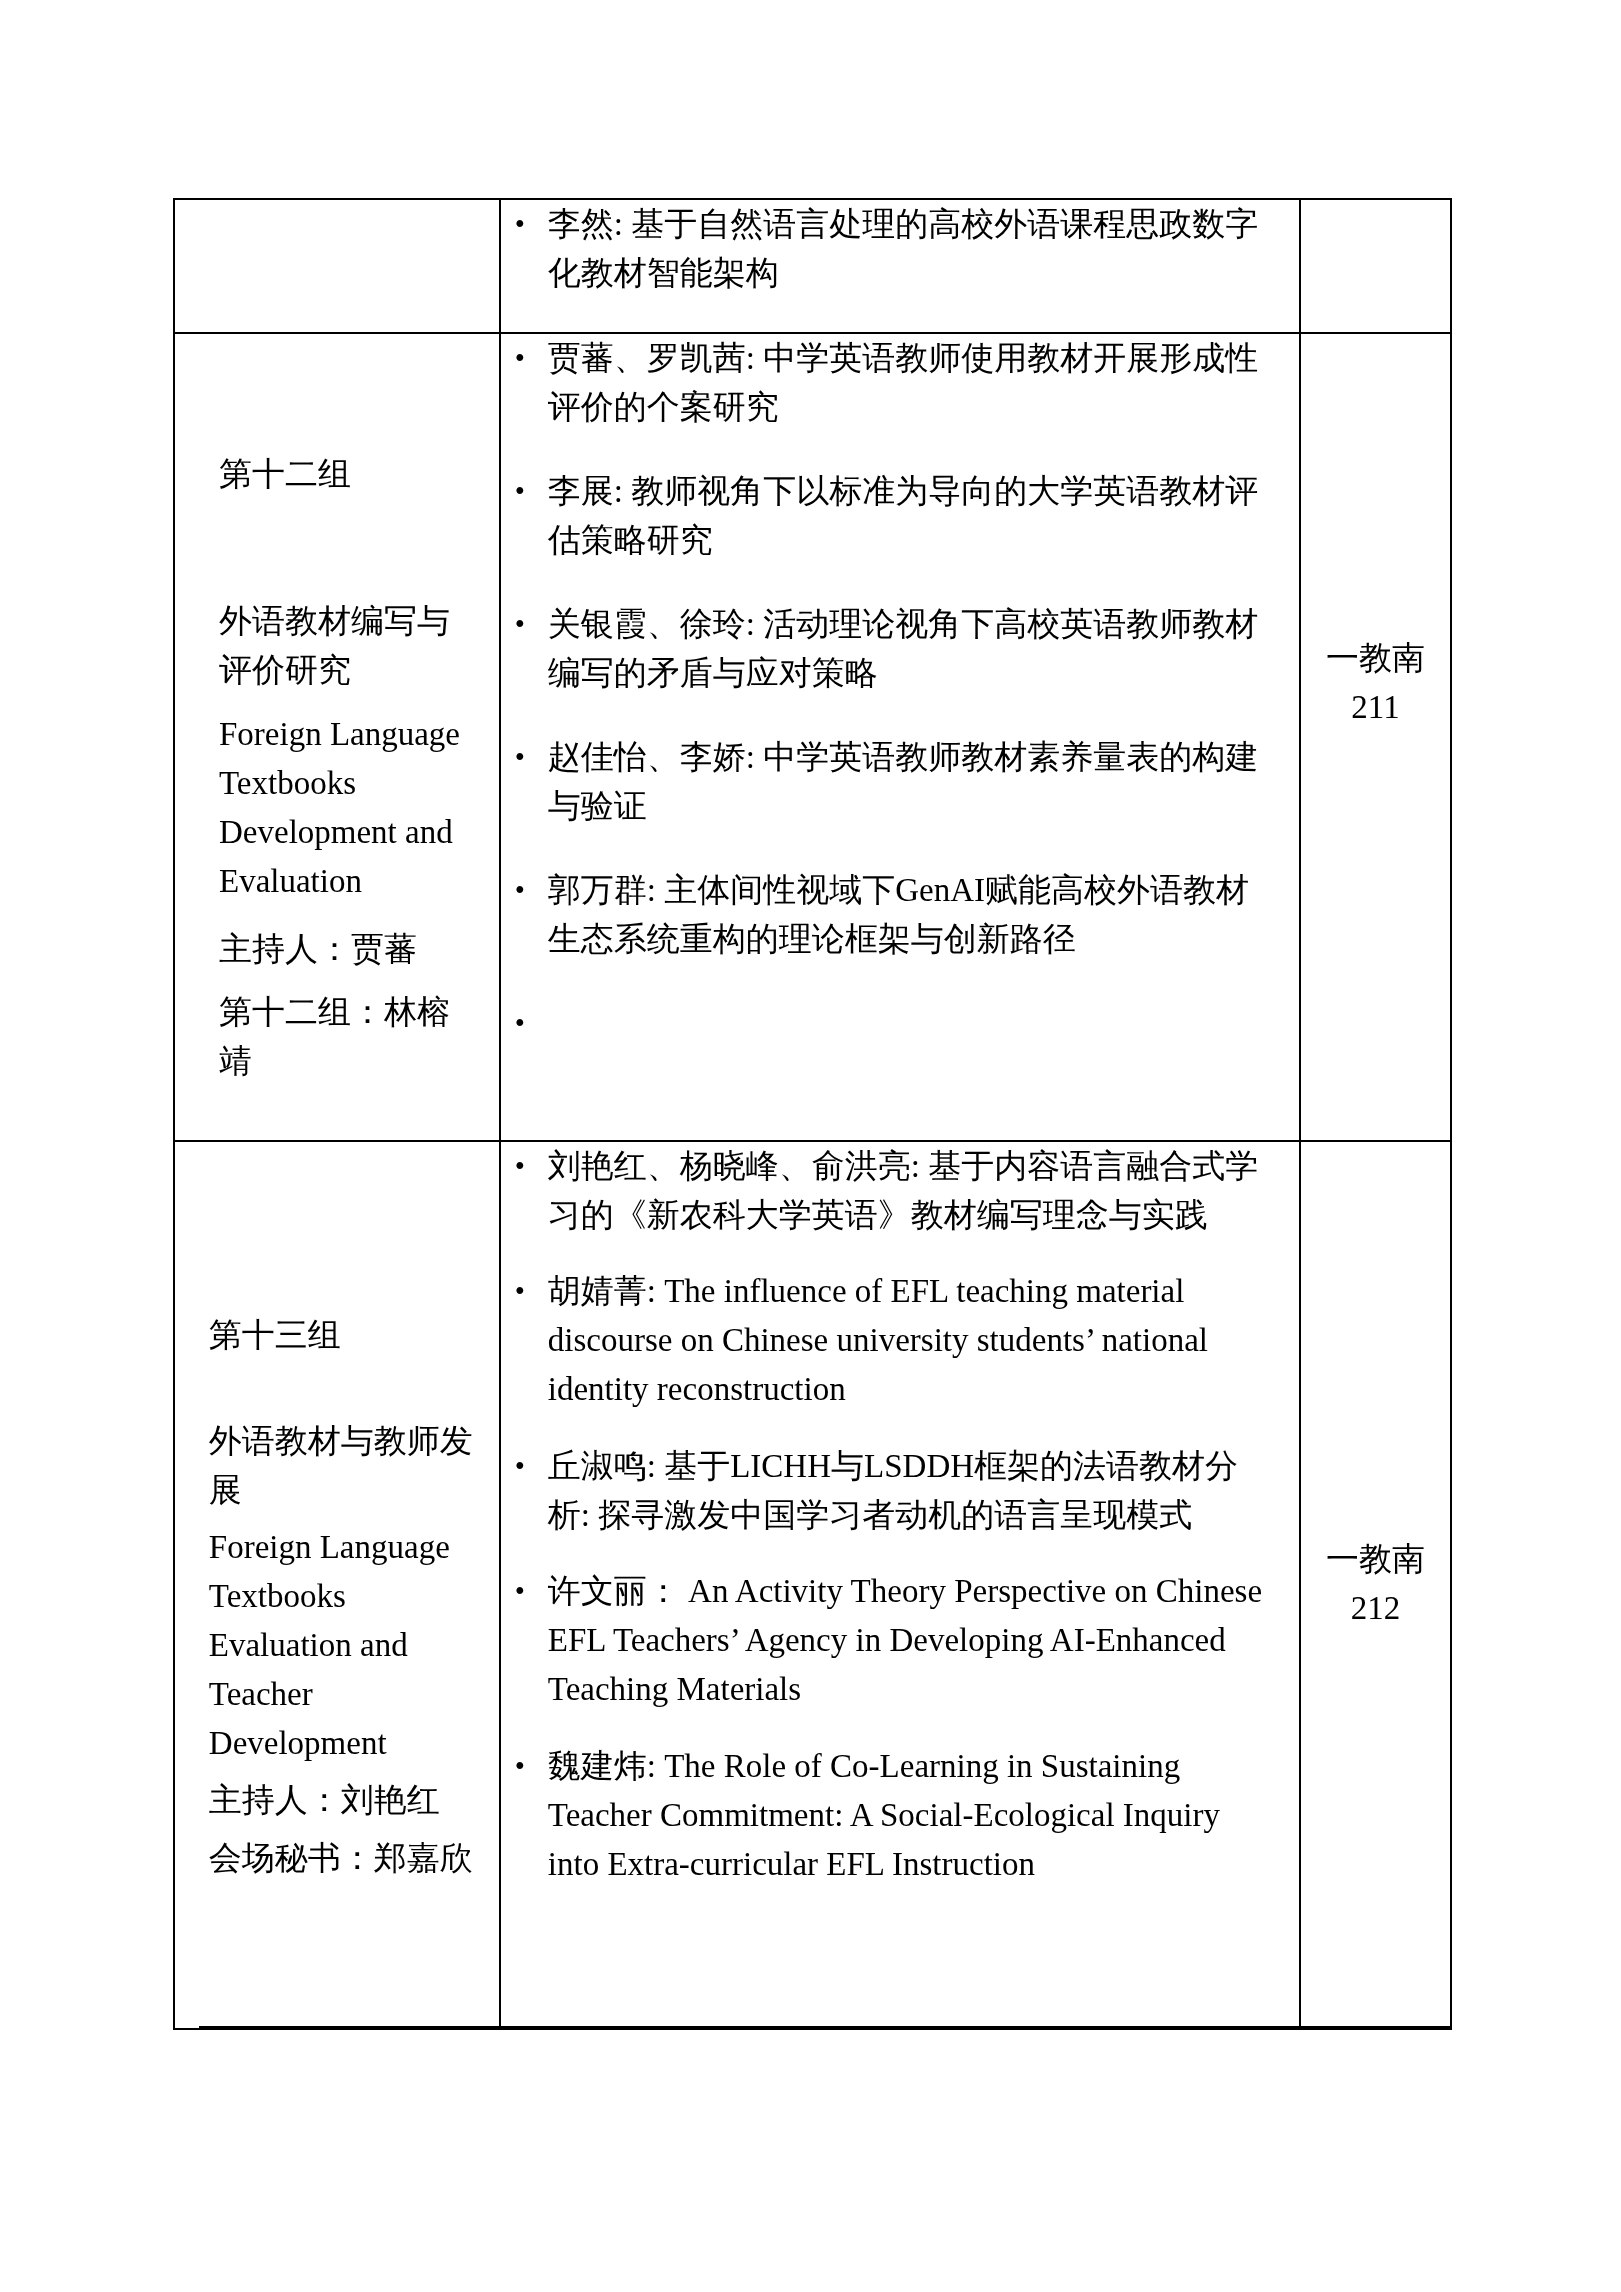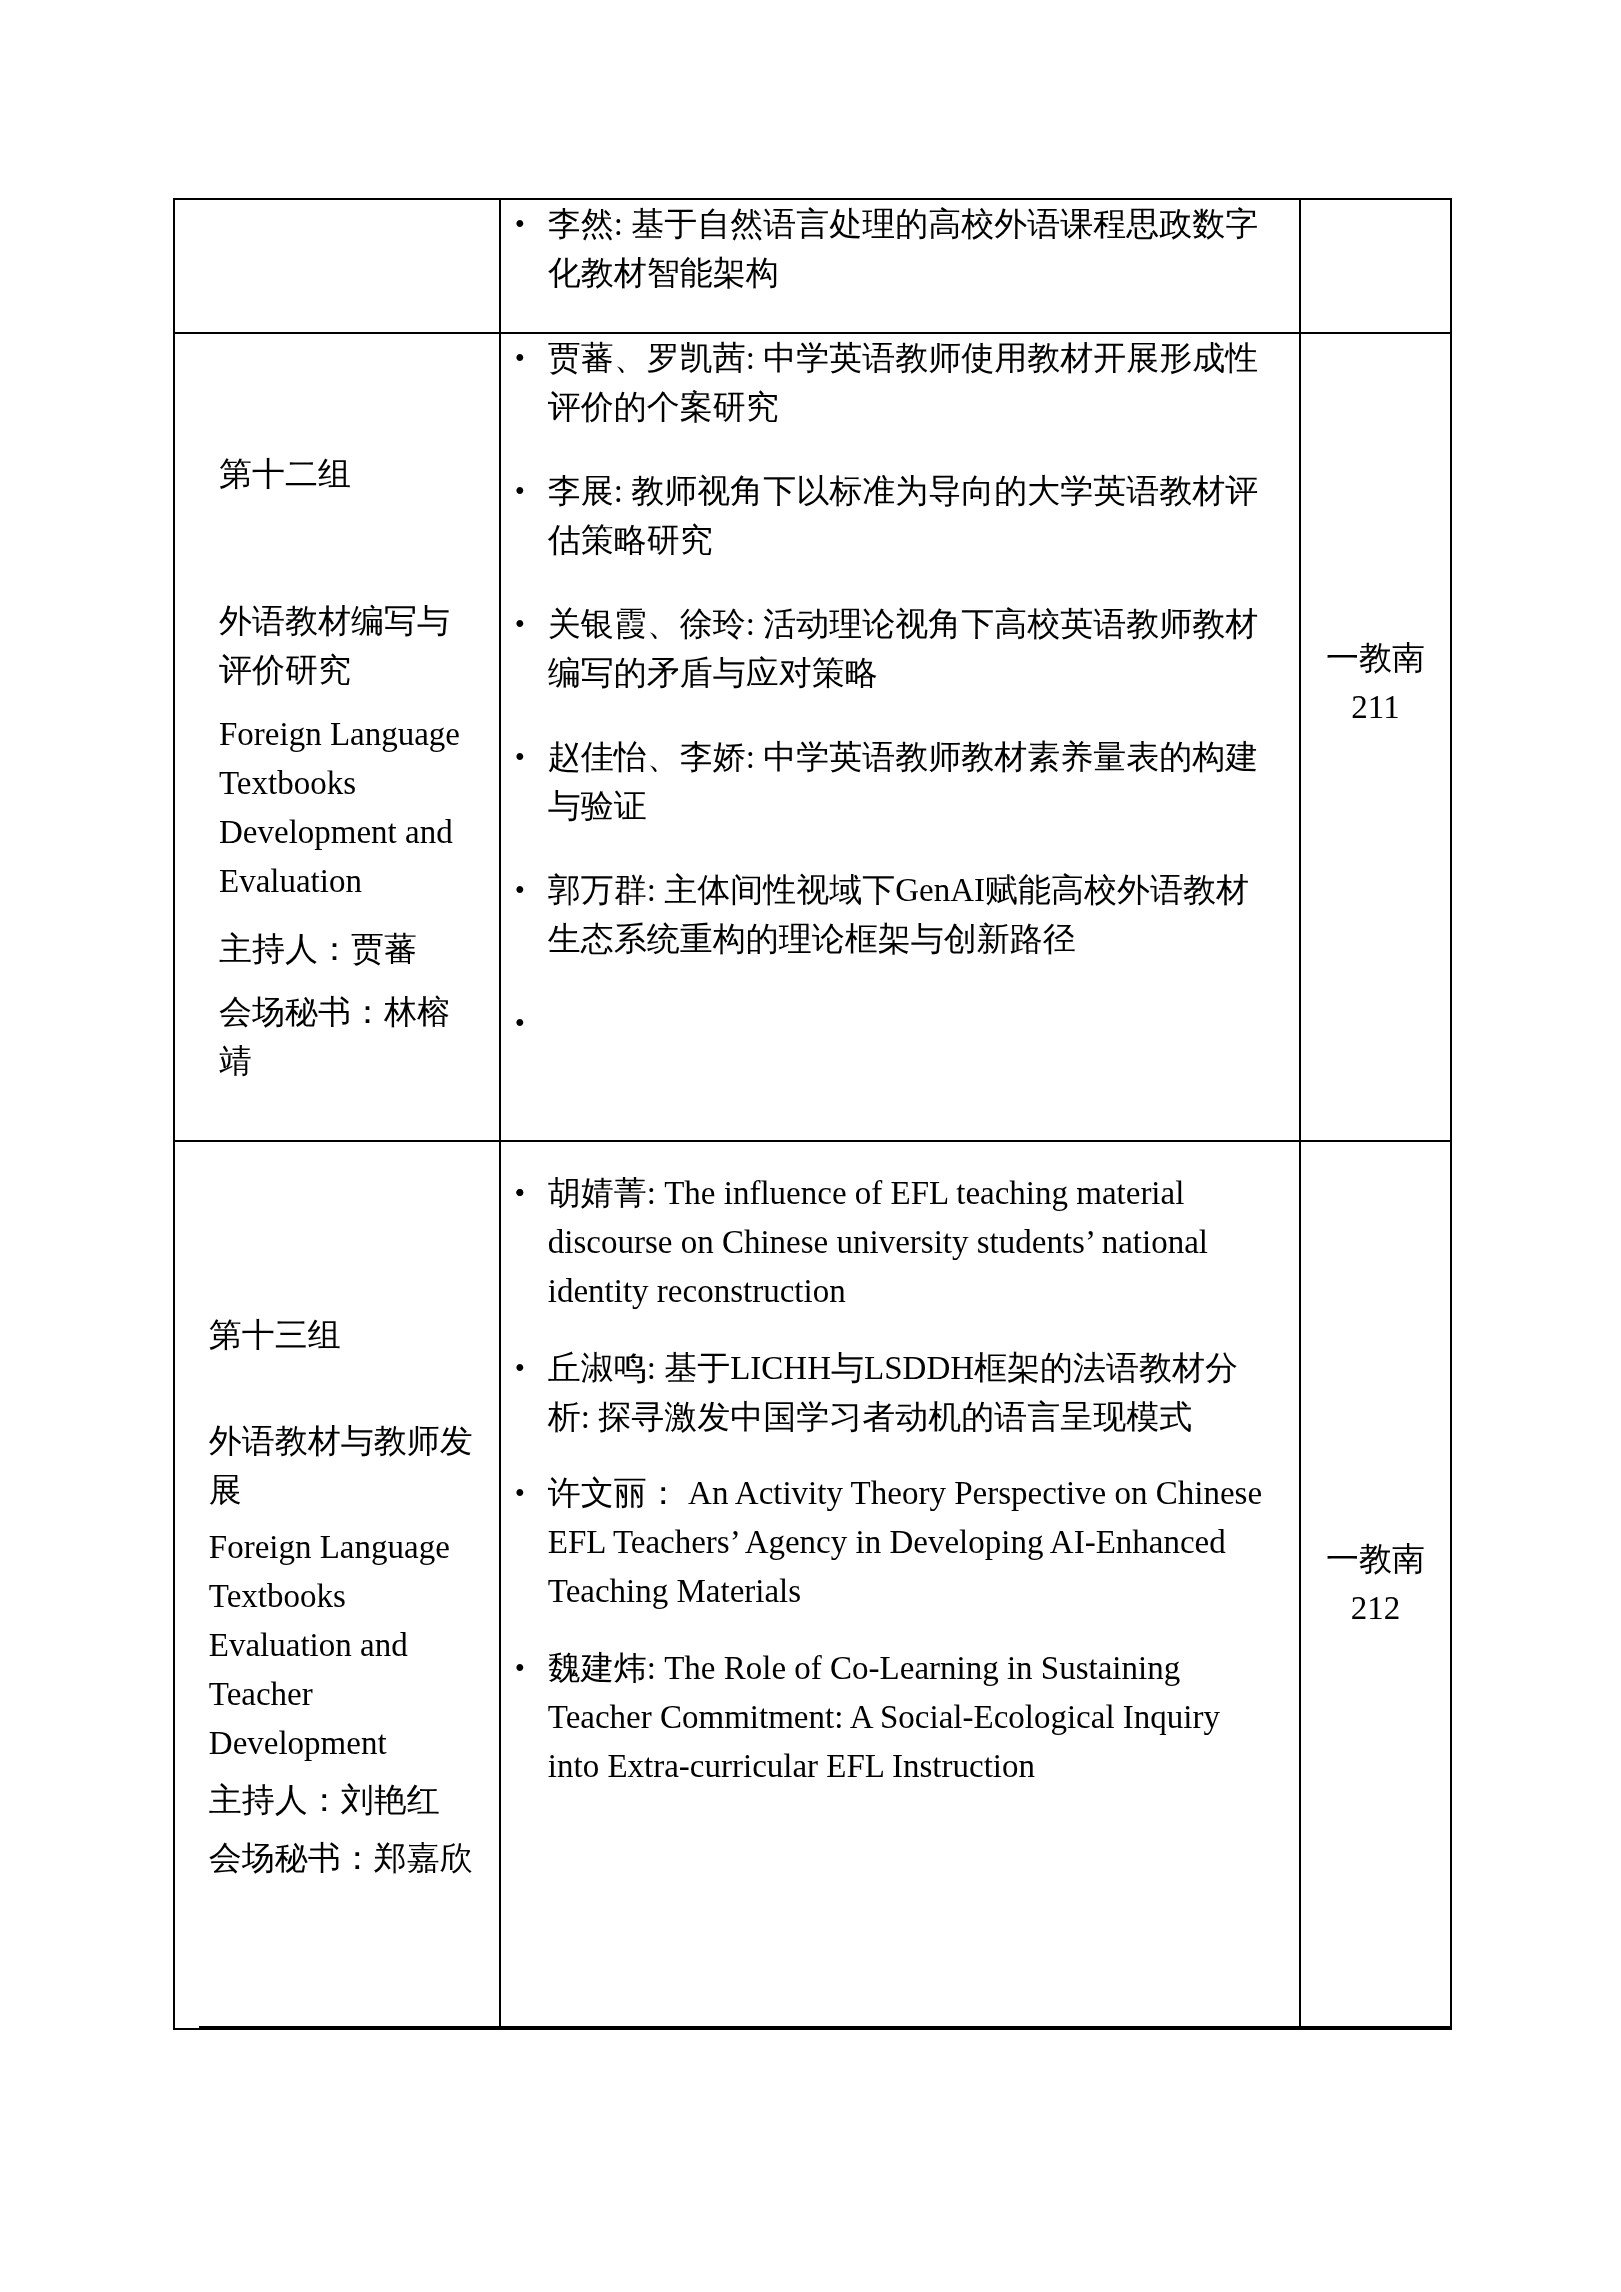--- a/index.html
+++ b/index.html
@@ -74,21 +74,21 @@
       </li>
     </ul>
   </div>
   <div class="cell c-loc"></div>
 
   <div class="cell c-left gi-r2">
     <div>第十二组</div>
     <div class="gi-topic-zh-r2">外语教材编写与评价研究</div>
     <div class="gi-topic-en-r2">Foreign Language Textbooks Development and Evaluation</div>
     <div class="gi-host-r2">主持人：贾蕃</div>
-    <div class="gi-sec-r2">会场秘书：林榕靖</div>
+    <div class="gi-sec-r2">第十二组：林榕靖</div>
   </div>
   <div class="cell c-mid">
     <ul class="talks talks-r2">
       <li>
         <span class="bdot">•</span>
         <span>贾蕃、罗凯茜: 中学英语教师使用教材开展形成性评价的个案研究</span>
       </li>
       <li>
         <span class="bdot">•</span>
         <span>李展: 教师视角下以标准为导向的大学英语教材评估策略研究</span>
@@ -121,20 +121,21 @@
     <div>第十三组</div>
     <div class="gi-topic-zh-r3">外语教材与教师发展</div>
     <div class="gi-topic-en-r3">Foreign Language Textbooks Evaluation and Teacher Development</div>
     <div class="gi-host-r3">主持人：刘艳红</div>
     <div class="gi-sec-r3">会场秘书：郑嘉欣</div>
   </div>
   <div class="cell c-mid row-last">
     <ul class="talks talks-r3">
       <li>
         <span class="bdot">•</span>
+        <span>刘艳红、杨晓峰、俞洪亮: 基于内容语言融合式学习的《新农科大学英语》教材编写理念与实践</span>
       </li>
       <li>
         <span class="bdot">•</span>
         <span>胡婧菁: The influence of EFL teaching material discourse on Chinese university students’ national identity reconstruction</span>
       </li>
       <li>
         <span class="bdot">•</span>
         <span>丘淑鸣: 基于LICHH与LSDDH框架的法语教材分析: 探寻激发中国学习者动机的语言呈现模式</span>
       </li>
       <li>

